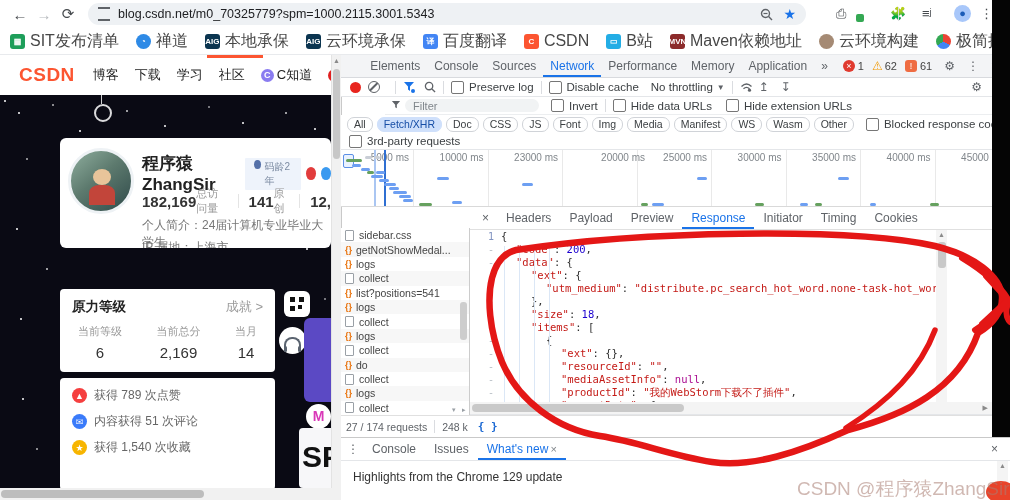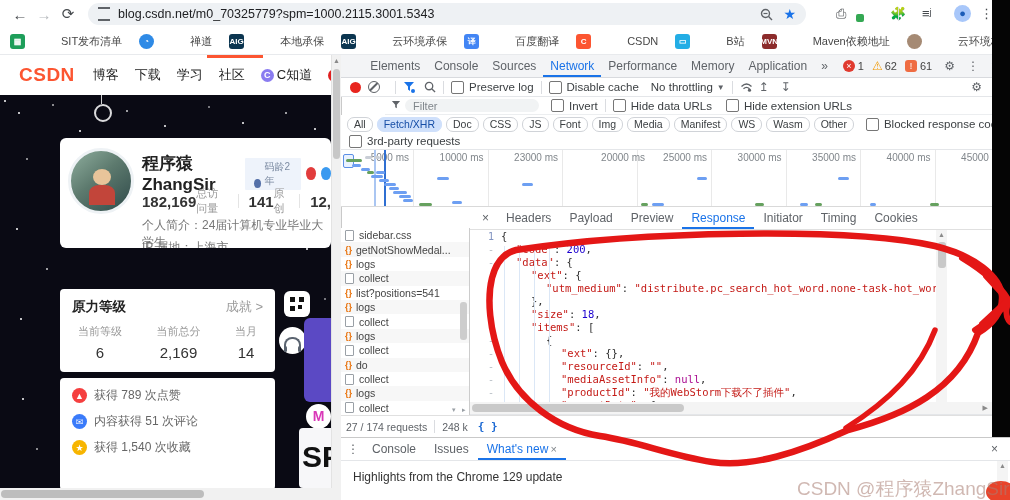--- a/index.html
+++ b/index.html
@@ -17,21 +17,21 @@
   .star{color:#1a73e8;font-size:14px;}
   .tb-ic{color:#45494d;font-size:13px;margin-left:14px;}
   .avatar-chip{width:17px;height:17px;border-radius:50%;background:#a8c7fa;color:#1b5cb8;font-size:11px;text-align:center;line-height:17px;margin-left:14px;}
   .ext-pink{width:15px;height:15px;border-radius:3px;background:#e94f87;position:relative;margin-left:14px;}
   .ext-pink:after{content:"";position:absolute;right:-2px;bottom:-2px;width:8px;height:8px;border-radius:2px;background:#34a853;}
   
   #bookmarks{left:0;top:28px;width:1010px;height:27px;background:#fff;border-bottom:1px solid #e8eaed;padding-left:10px;box-sizing:border-box;}
   .bm{display:flex;align-items:center;margin-right:17px;white-space:nowrap;}
   .bm .ic{width:15px;height:15px;border-radius:3px;color:#fff;font-size:8px;font-weight:bold;
           display:flex;align-items:center;justify-content:center;margin-right:5px;overflow:hidden;}
-  .bm .lb{font-size:11px;color:#474747;margin-left:31px;}
+  .bm .lb{font-size:16px;color:#474747;}
   
   #sitenav{left:0;top:55px;width:341px;height:40px;background:#fff;overflow:hidden;}
   #navbar-accent{left:207px;top:55px;width:56px;height:3px;background:#fc5531;}
   .logo-circ{width:24px;height:24px;border-radius:50%;background:radial-gradient(circle at 35% 35%,#ffb37e,#e2543a);margin:0 5px 0 14px;}
   .logo-txt{color:#fc5531;font-weight:bold;font-size:19px;letter-spacing:.5px;margin-right:10px;}
   .nav-it{font-size:13px;color:#222;margin:0 8px;white-space:nowrap;display:flex;align-items:center;}
   .nav-ic{width:13px;height:13px;border-radius:50%;color:#fff;font-size:9px;line-height:13px;text-align:center;margin-right:3px;font-weight:bold;}
   
   #pagedark{left:0;top:95px;width:341px;height:405px;background:#0a0a14;}
   #stars{left:4px;top:100px;width:2px;height:2px;border-radius:50%;background:#fff;
@@ -44,21 +44,21 @@
   .doodle .str{position:absolute;left:9px;top:-3px;width:1px;height:9px;background:rgba(255,255,255,.8);}
   .doodle .head{position:absolute;left:2px;top:6px;width:14px;height:14px;border:2px solid rgba(255,255,255,.85);border-radius:50%;}
   .card{position:absolute;background:#fff;border-radius:4px;overflow:hidden;}
   
   #profile-card{left:60px;top:138px;width:271px;height:110px;border-radius:6px;}
   #p-avatar{position:absolute;left:8px;top:10px;width:60px;height:60px;border-radius:50%;border:3px solid #eef2f5;
     background:linear-gradient(140deg,#8fae9e 0%,#5d7a6e 45%,#2f4a4a 100%);overflow:hidden;}
   #p-avatar .shirt{position:absolute;left:18px;top:34px;width:26px;height:20px;background:#c2453a;border-radius:40% 40% 0 0;}
   #p-avatar .face{position:absolute;left:22px;top:18px;width:18px;height:16px;background:#e8c49a;border-radius:50%;}
   .p-name{font-size:17px;font-weight:bold;color:#222;}
-  .badge-pill{background:#eef3fb;color:#7d8ca3;font-size:10px;border-radius:1px;padding:2px 9px;margin-left:6px;display:inline-flex;align-items:flex-end;}
+  .badge-pill{background:#eef3fb;color:#7d8ca3;font-size:10px;border-radius:1px;padding:2px 9px;margin-left:6px;display:inline-flex;align-items:flex-start;}
   .badge-pill .md{width:9px;height:9px;border-radius:50%;background:#5470a8;margin-right:3px;display:inline-block;}
   .mini-ic{width:13px;height:13px;border-radius:50%;display:inline-block;margin-left:5px;}
   .stat-v{font-size:15px;font-weight:bold;color:#333;}
   .stat-l{font-size:11px;color:#999;margin-left:0;}
   .stat-sep{width:1px;height:14px;background:#e4e4e4;margin:0 10px;}
   .p-line{font-size:12px;color:#777;margin-top:7px;}
   .p-link{font-size:12px;color:#999;margin-top:7px;}
   
   #power-card{left:60px;top:289px;width:215px;height:83px;}
   .card-head{display:flex;justify-content:space-between;align-items:center;padding:9px 12px 0 12px;}

